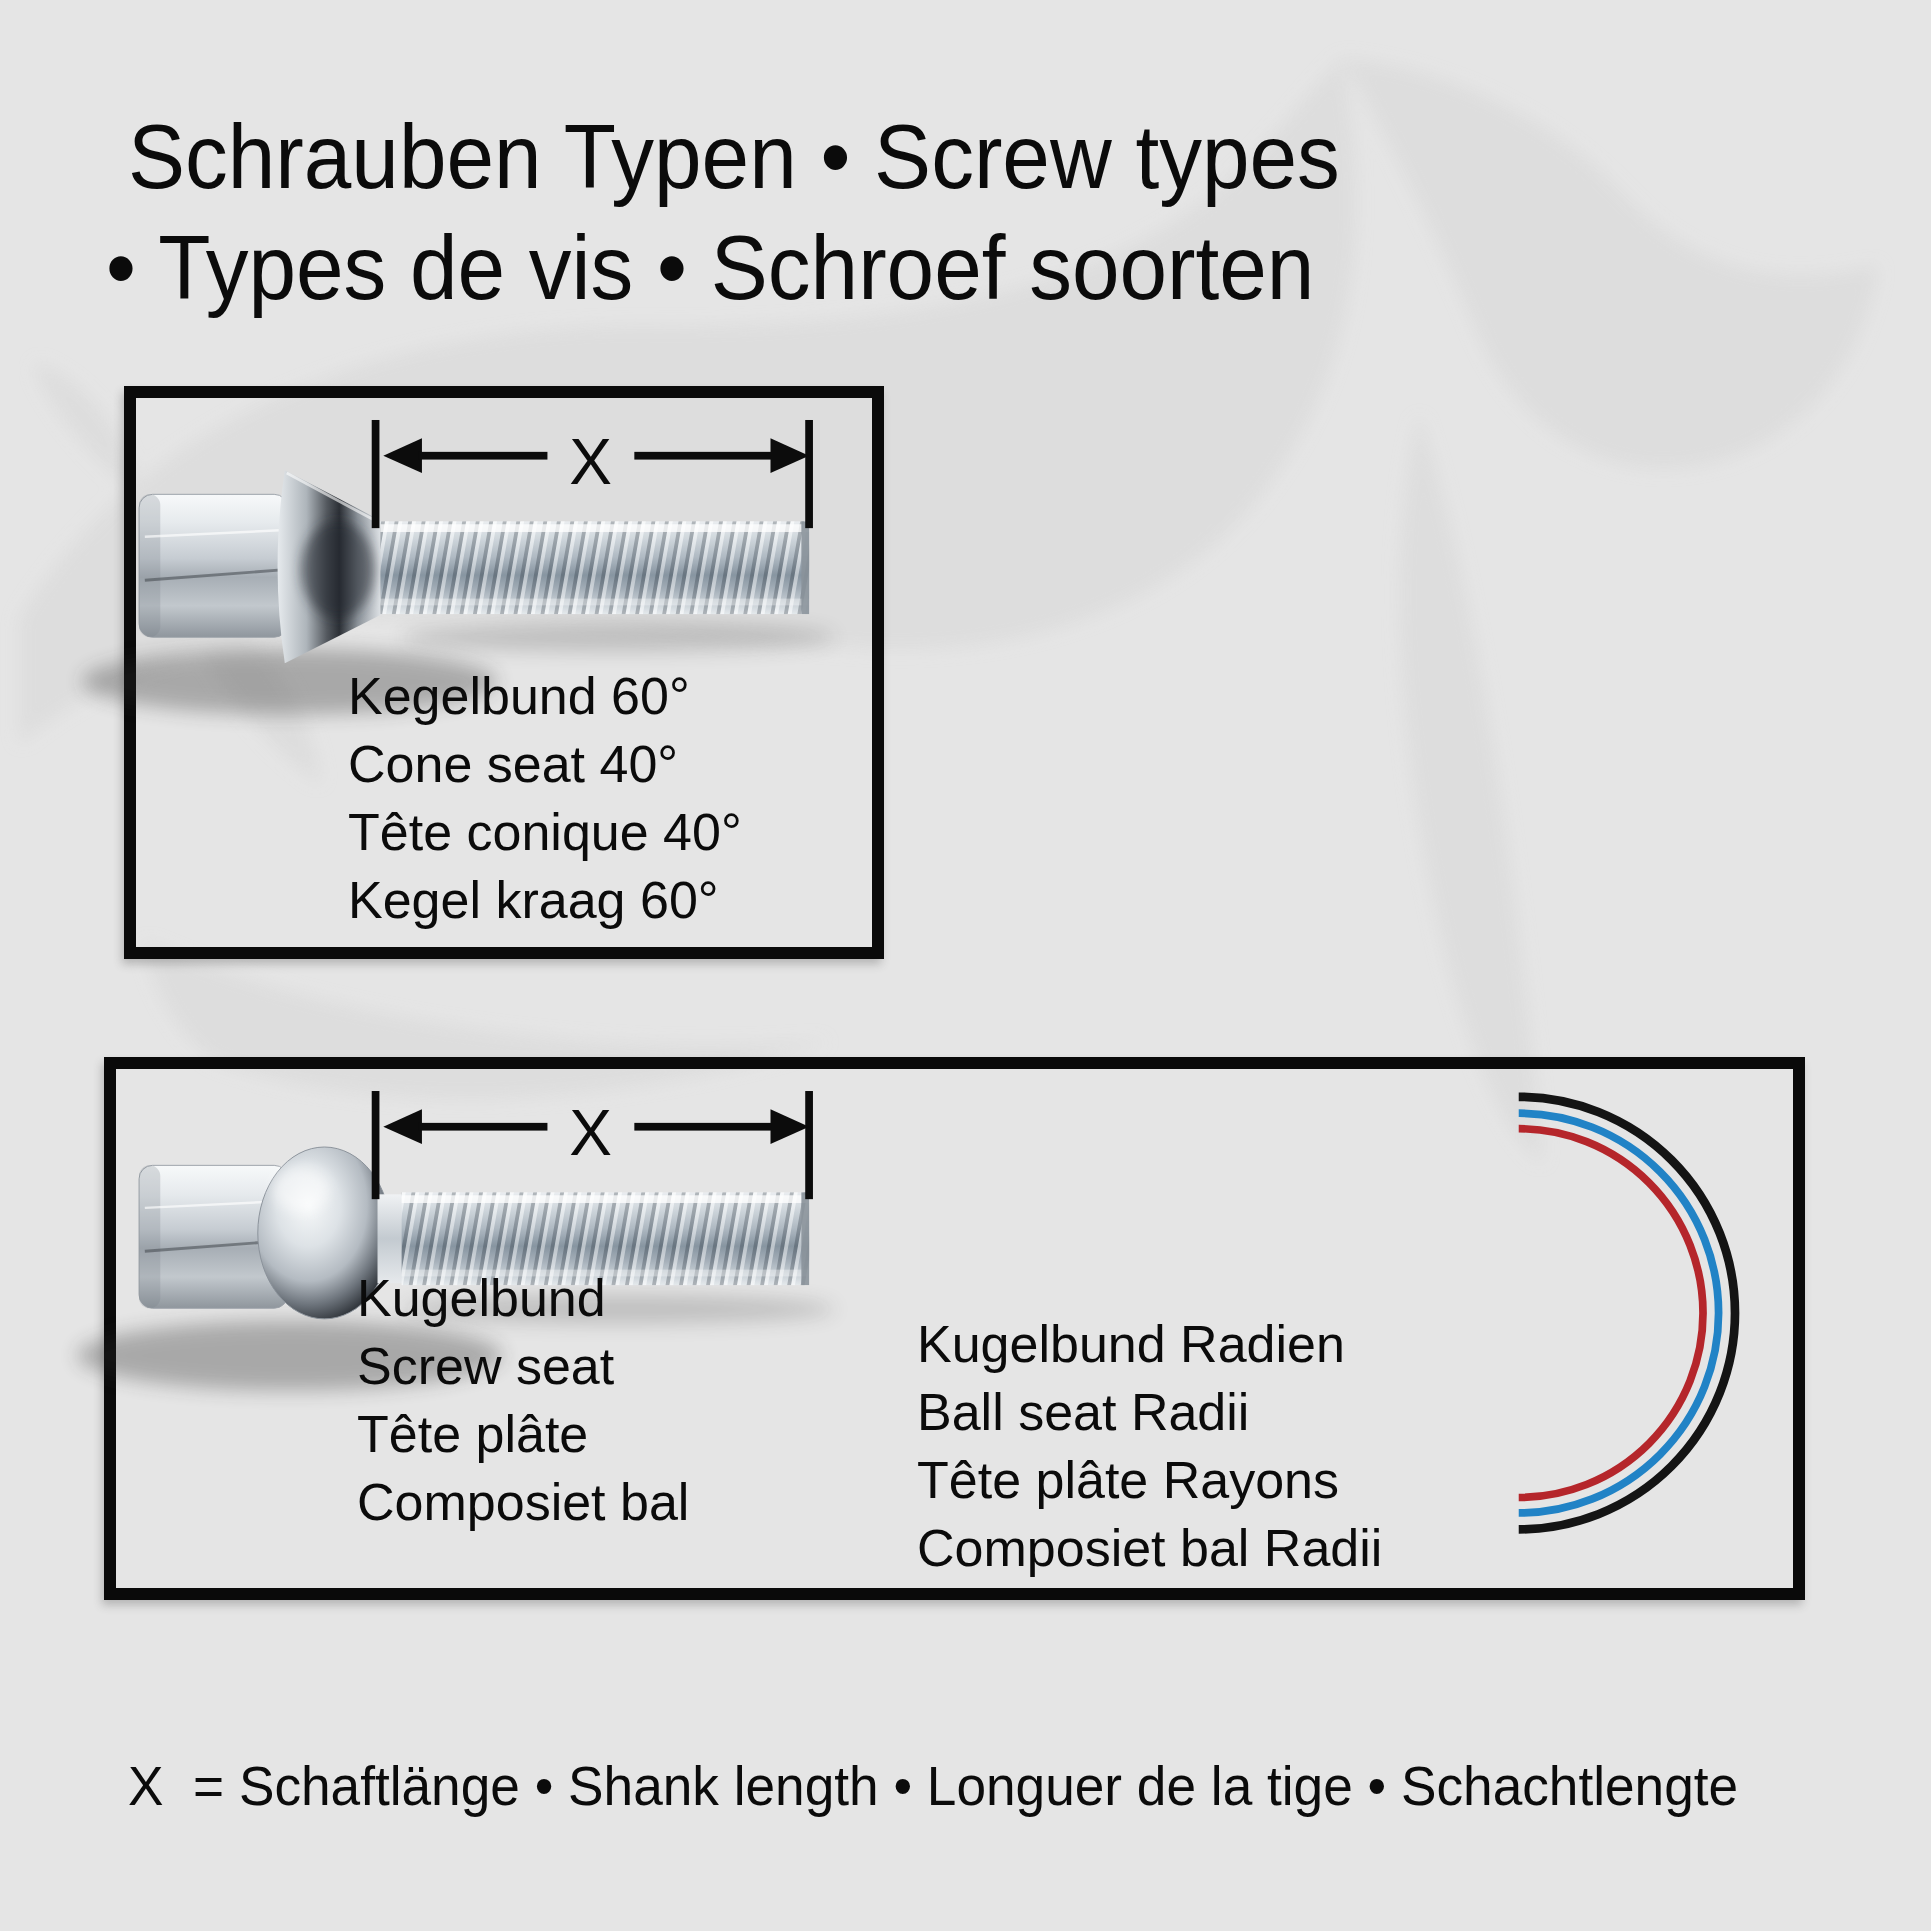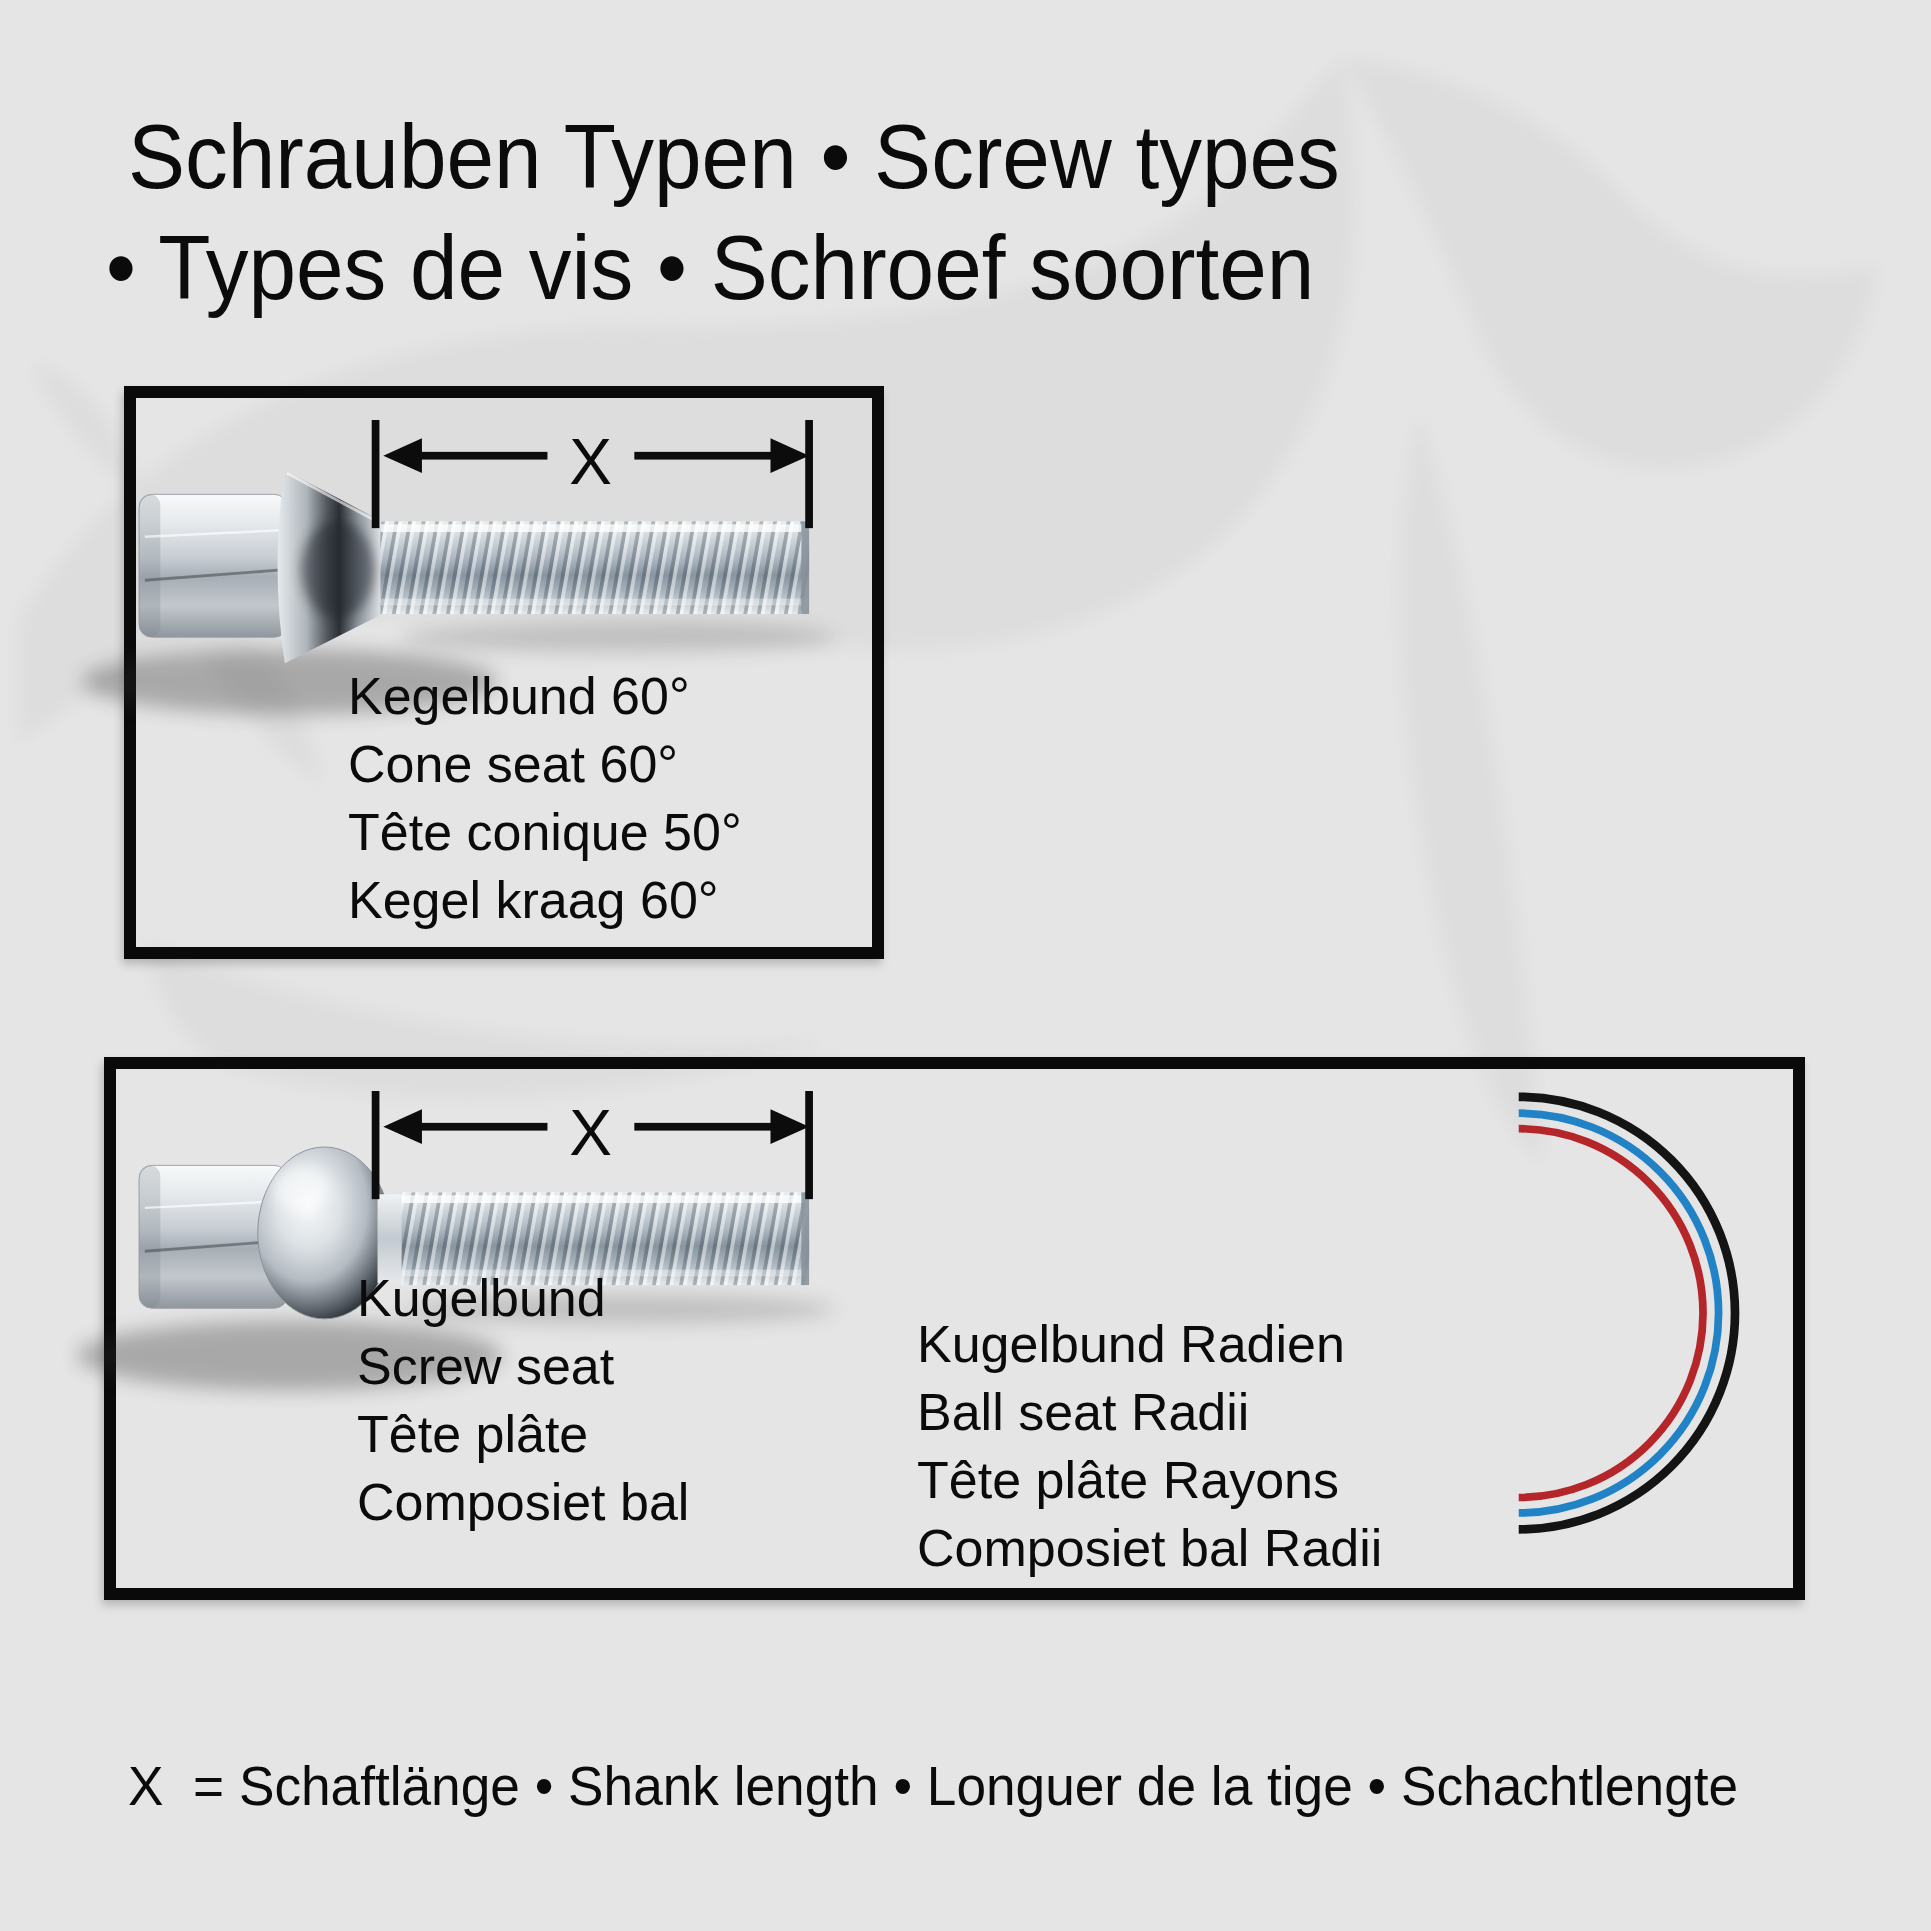--- a/index.html
+++ b/index.html
@@ -158,22 +158,22 @@
       <path d="M 1573,1153 A 207,207 0 0 1 1573,1567" stroke-width="8" stroke="#2183c6"></path>
       <path d="M 1573,1136 A 224,224 0 0 1 1573,1584" stroke-width="9" stroke="#141414"></path>
     </g>
   </svg>
 
   <div class="dim-x" style="left:547px;top:430px">X</div>
   <div class="dim-x" style="left:547px;top:1101px">X</div>
 
   <div class="lbl-col" style="left:348px;top:662px">
     <div>Kegelbund 60°</div>
-    <div>Cone seat 60°</div>
-    <div>Tête conique 50°</div>
+    <div>Cone seat 40°</div>
+    <div>Tête conique 40°</div>
     <div>Kegel kraag 60°</div>
   </div>
 
   <div class="lbl-col" style="left:357px;top:1264px">
     <div>Kugelbund</div>
     <div>Screw seat</div>
     <div>Tête plâte</div>
     <div>Composiet bal</div>
   </div>
   <div class="lbl-col" style="left:917px;top:1310px">

